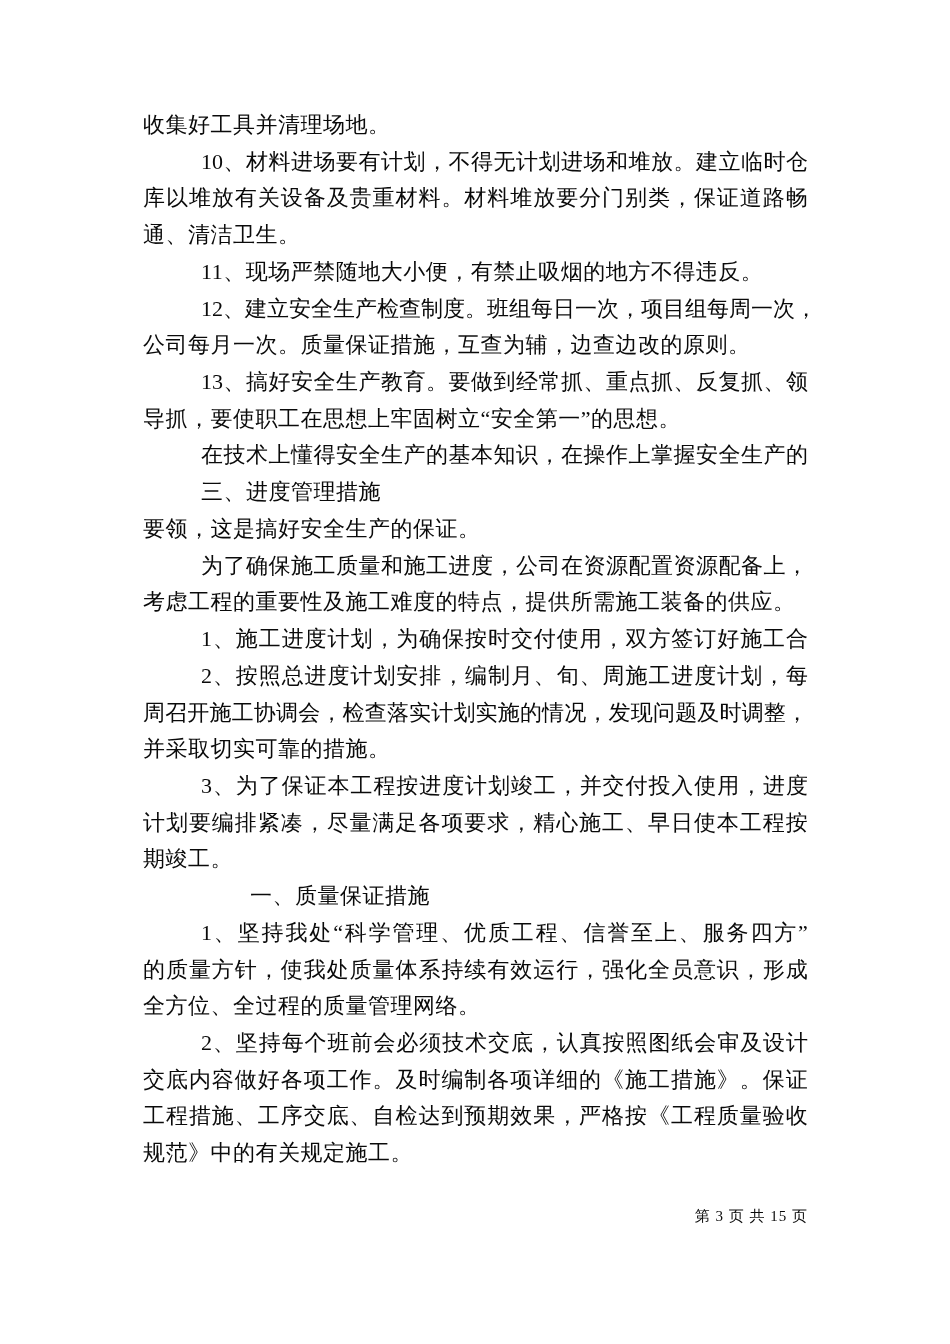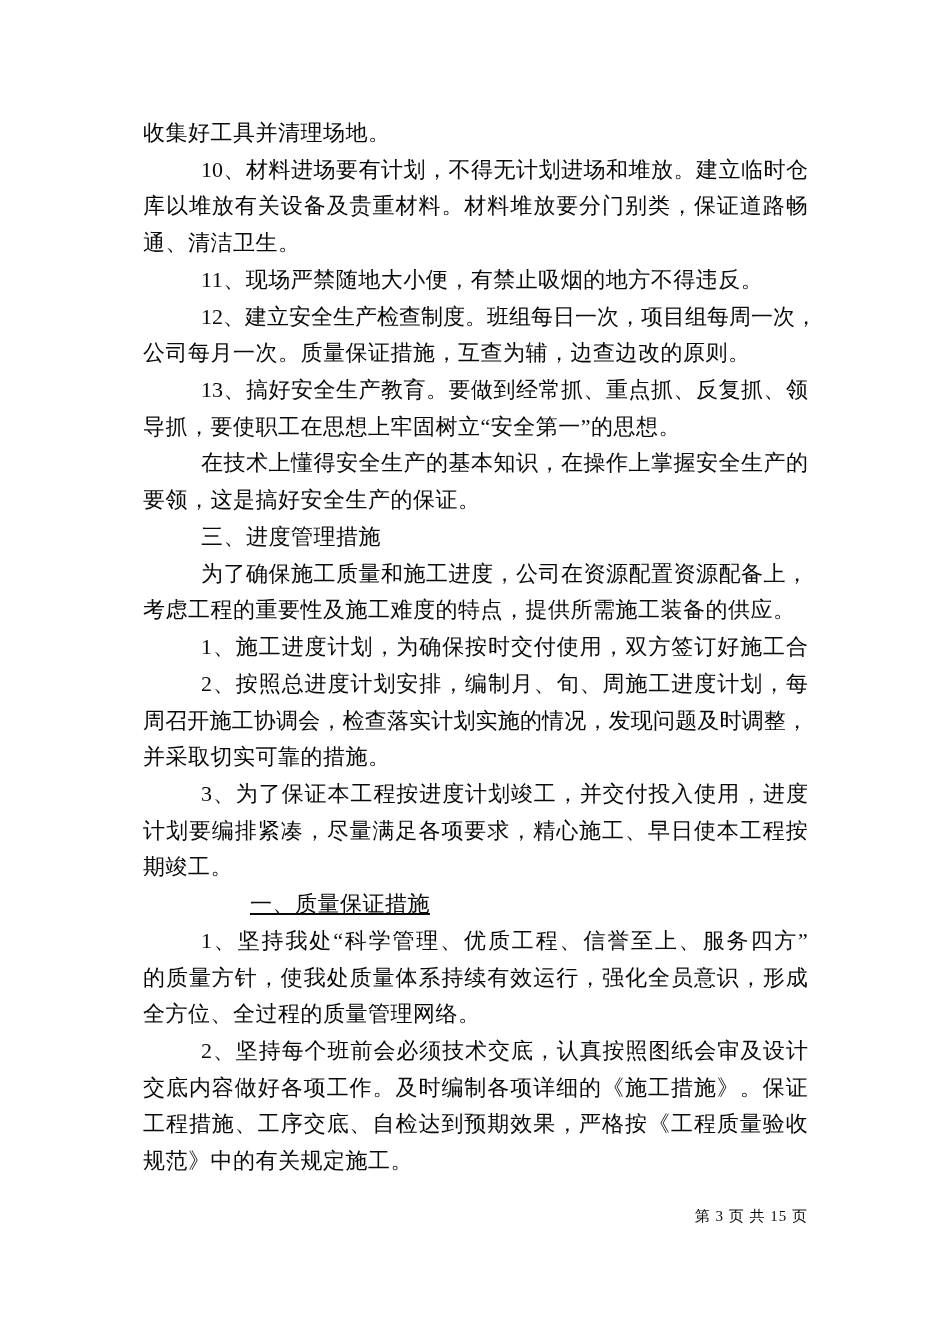--- a/index.html
+++ b/index.html
@@ -12,41 +12,41 @@
     width: 950px;
     height: 1344px;
     background: #ffffff;
     overflow: hidden;
     font-family: "Liberation Serif", "DejaVu Serif", serif;
     color: #000000;
   }
   .text-block {
     position: absolute;
     left: 143px;
-    top: 115px;
+    top: 107px;
     width: 665px;
   }
   .line {
     height: 36.72px;
     line-height: 36.72px;
     font-size: 22px;
     color: #0a0a0a;
     white-space: nowrap;
     letter-spacing: 0.5px;
   }
   
   .line.just {
     display: flex;
     justify-content: space-between;
     letter-spacing: 0;
     white-space: normal;
   }
   .line.just span { display: block; }
   .line.indent { padding-left: 58px; }
-  .line.indent-big { padding-left: 107px; text-decoration: underline; }
+  .line.indent-big { padding-left: 107px; }
   .footer {
     position: absolute;
     top: 1206px;
     right: 142px;
     font-size: 15px;
     line-height: 20px;
     color: #0a0a0a;
     letter-spacing: 1px;
   }
 </style>
@@ -201,22 +201,22 @@
         <span>作</span>
         <span>上</span>
         <span>掌</span>
         <span>握</span>
         <span>安</span>
         <span>全</span>
         <span>生</span>
         <span>产</span>
         <span>的</span>
       </div>
+      <div class="line indent">三、进度管理措施</div>
       <div class="line">要领，这是搞好安全生产的保证。</div>
-      <div class="line indent">三、进度管理措施</div>
       <div class="line indent just">
         <span>为</span>
         <span>了</span>
         <span>确</span>
         <span>保</span>
         <span>施</span>
         <span>工</span>
         <span>质</span>
         <span>量</span>
         <span>和</span>

